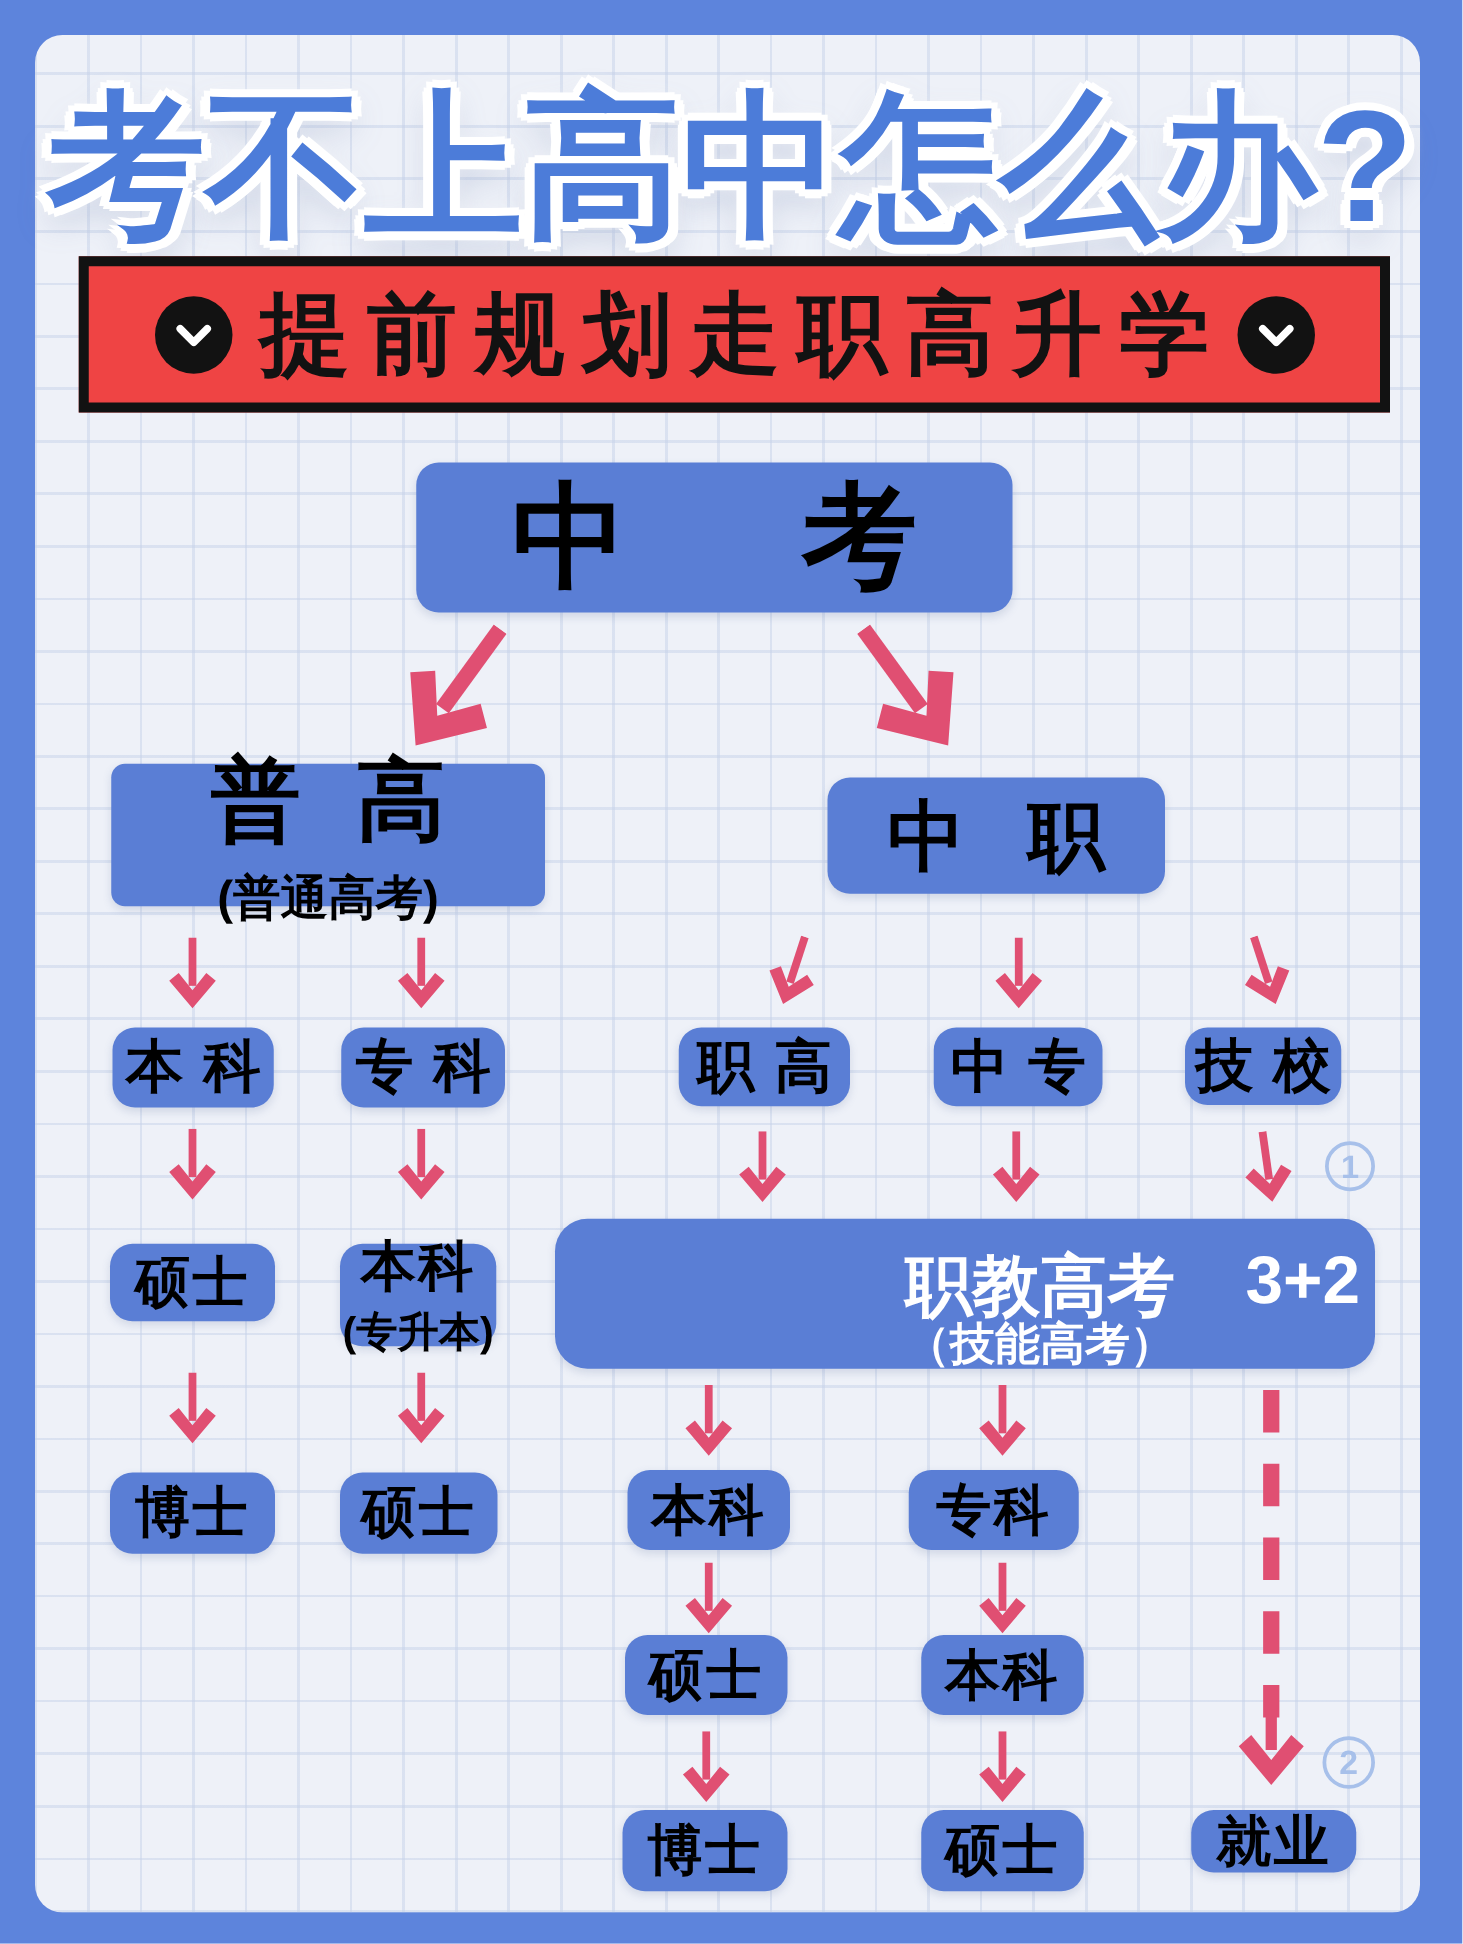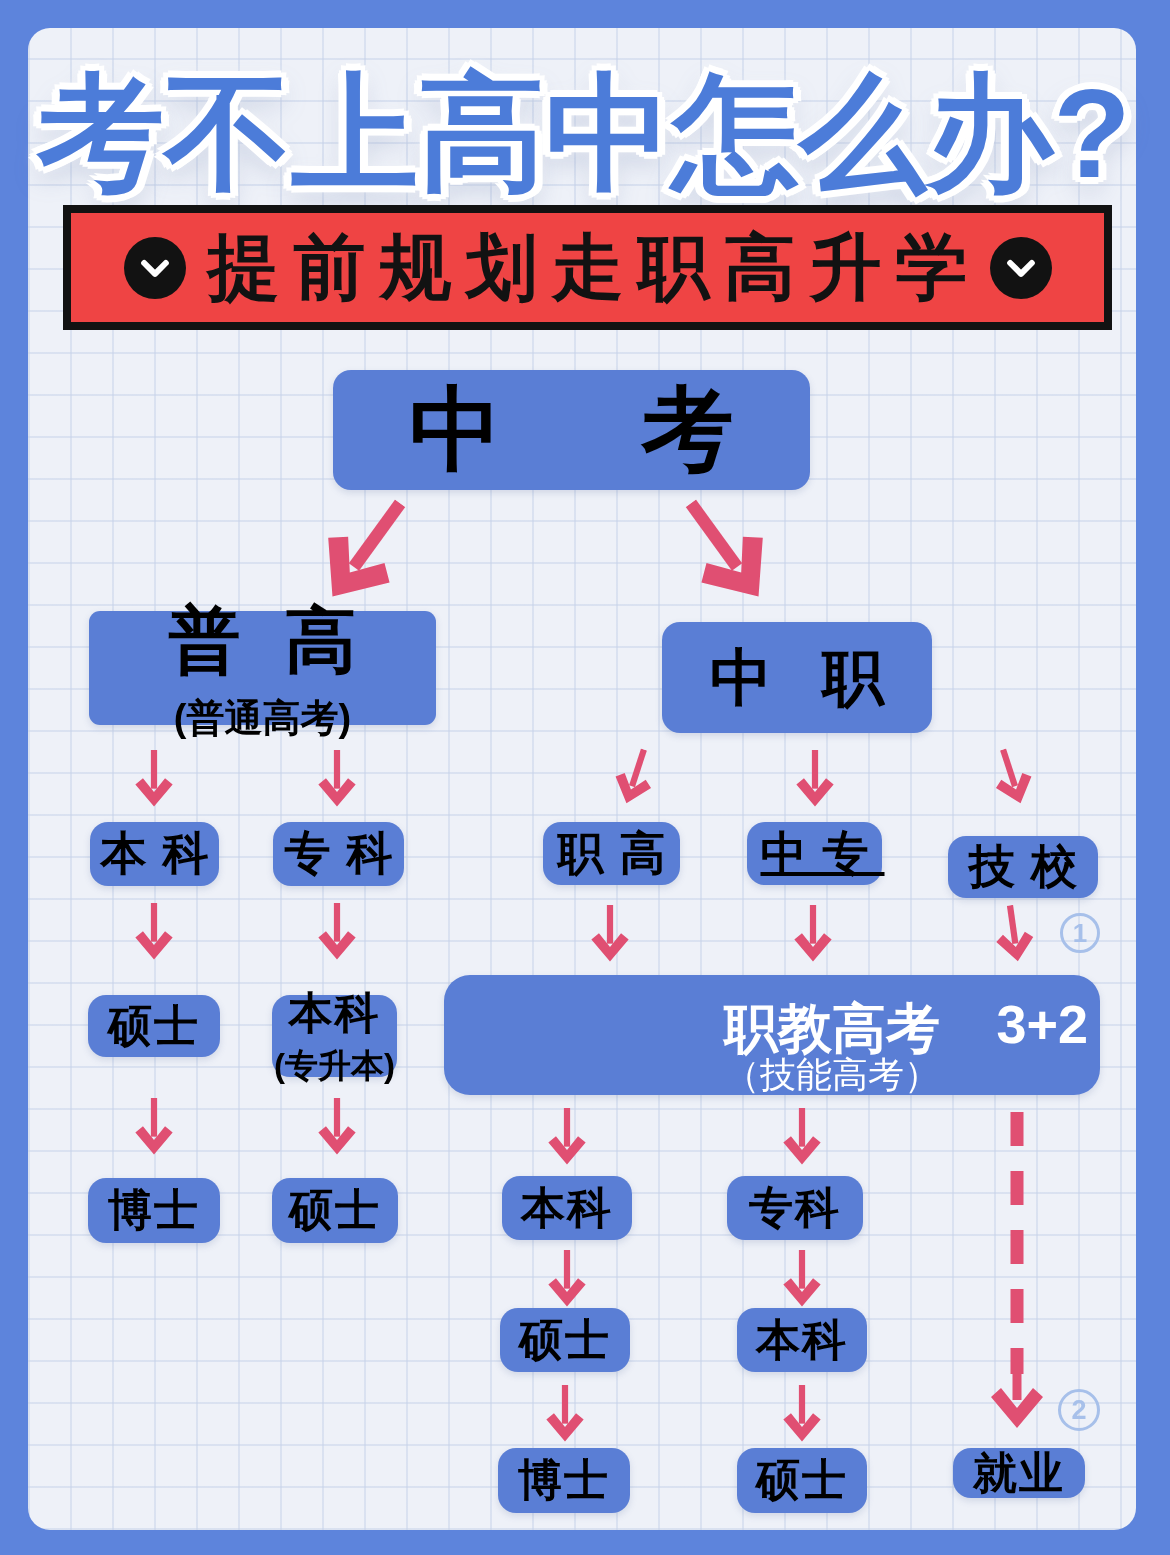--- a/index.html
+++ b/index.html
@@ -60,21 +60,21 @@
   .sub29{ font-size:33px; font-weight:bold; margin-top:1px; }
 
   .bigbox { position:absolute; left:444px; top:975px; width:656px; height:120px;
     background:#5a7ed5; border-radius:26px; color:#fff;
     box-shadow:0 3px 7px rgba(80,100,150,.18); }
   .bigbox .seg { position:absolute; top:18px; font-size:54px; font-weight:900; white-space:nowrap; }
   .seg-left  { left:18px; }
   .seg-mid   { left:388px; transform:translateX(-50%); }
   .seg-right { right:12px; }
   .seg-sub   { position:absolute; top:76px; left:388px; transform:translateX(-50%);
-               font-size:36px; font-weight:normal; white-space:nowrap; }
+               font-size:36px; font-weight:bold; white-space:nowrap; }
 
   .arr { position:absolute; overflow:visible; }
   .note {
     position:absolute; border:3px solid #a7c0ea; border-radius:50%;
     color:#a7c0ea; display:flex; align-items:center; justify-content:center;
     font-weight:bold; background:transparent;
   }
   .hidden-defs { position:absolute; width:0; height:0; }
 </style>
 </head>
@@ -116,21 +116,21 @@
       <use href="#arrow-down"></use>
     </svg>
   <svg class="arr" style="left:678px;top:492px;width:95px;height:118px;transform:rotate(-36deg);">
       <use href="#arrow-down"></use>
     </svg>
 
   <div class="box rad24" style="left:89px;top:611px;width:347px;height:114px;border-radius:11px;">
     <span class="fs72">普高</span>
     <span class="sub38">(普通高考)</span>
   </div>
-  <div class="box" style="left:662px;top:622px;width:270px;height:111px;">
+  <div class="box" style="left:662px;top:622px;width:270px;height:93px;">
     <span class="fs62">中职</span>
   </div>
 
   <svg class="arr" style="left:133px;top:750px;width:42px;height:58px;">
       <use href="#arrow-down"></use>
     </svg>
   <svg class="arr" style="left:316px;top:750px;width:42px;height:58px;">
       <use href="#arrow-down"></use>
     </svg>
   <svg class="arr" style="left:614px;top:748px;width:42px;height:58px;transform:rotate(18deg);">
@@ -145,24 +145,24 @@
 
   <div class="box" style="left:90px;top:822px;width:129px;height:64px;">
     <span class="fs46">本科</span>
   </div>
   <div class="box" style="left:273px;top:822px;width:131px;height:64px;">
     <span class="fs46">专科</span>
   </div>
   <div class="box" style="left:543px;top:822px;width:137px;height:63px;">
     <span class="fs46">职高</span>
   </div>
-  <div class="box" style="left:747px;top:822px;width:135px;height:63px;text-decoration:underline;">
+  <div class="box" style="left:747px;top:822px;width:135px;height:63px;">
     <span class="fs46">中专</span>
   </div>
-  <div class="box" style="left:948px;top:822px;width:150px;height:62px;margin-top:14px;">
+  <div class="box" style="left:948px;top:822px;width:125px;height:62px;">
     <span class="fs46">技校</span>
   </div>
 
   <svg class="arr" style="left:133px;top:903px;width:42px;height:58px;">
       <use href="#arrow-down"></use>
     </svg>
   <svg class="arr" style="left:316px;top:903px;width:42px;height:58px;">
       <use href="#arrow-down"></use>
     </svg>
   <svg class="arr" style="left:589px;top:905px;width:42px;height:58px;">

